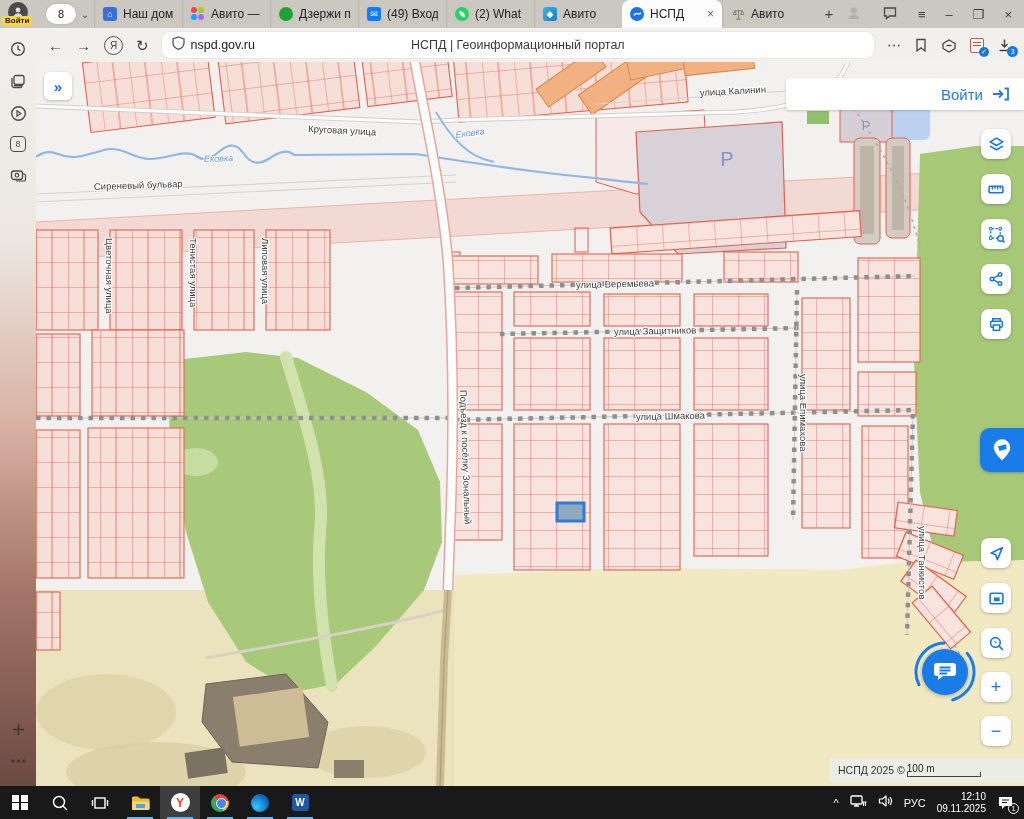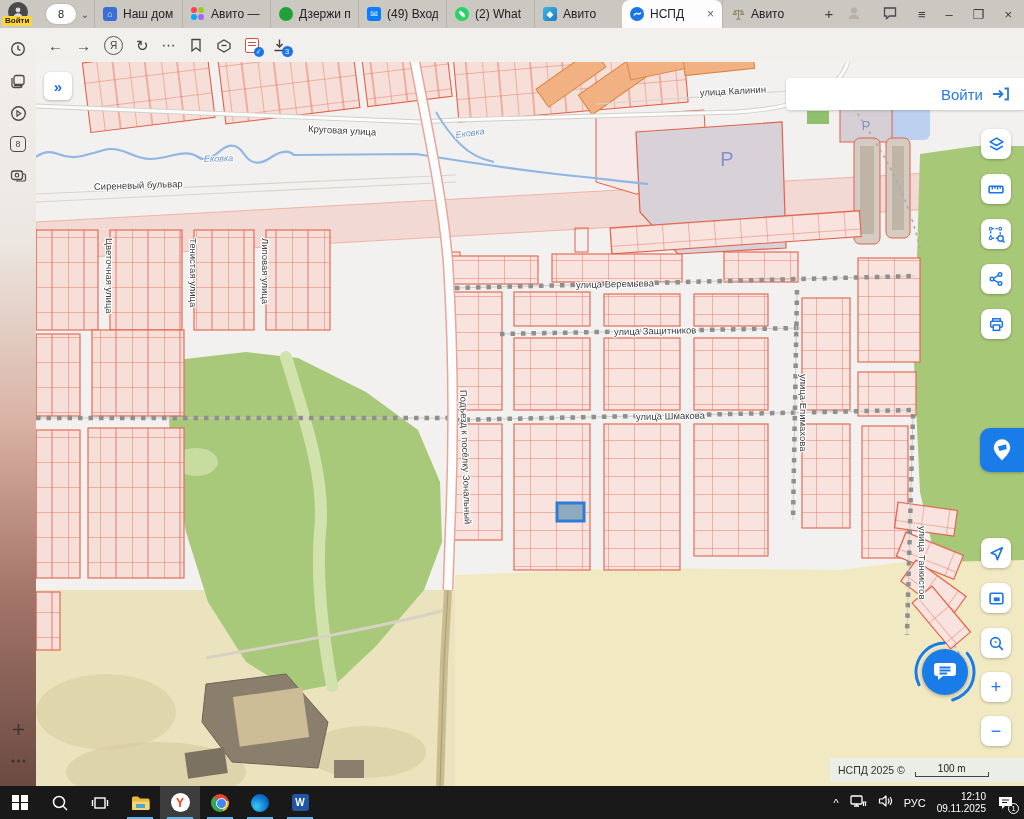--- a/index.html
+++ b/index.html
@@ -62,22 +62,22 @@
 
 
 .ovl{position:absolute;z-index:10}
 .expand-btn{left:8px;top:10px;width:28px;height:28px;background:#fff;border-radius:6px;box-shadow:0 1px 3px rgba(0,0,0,.25);display:flex;align-items:center;justify-content:center;color:#1a6fe8;font-weight:bold;font-size:15px}
 .login-bar{right:0;top:16px;width:238px;height:32px;background:#fff;box-shadow:0 1px 3px rgba(0,0,0,.18);border-radius:4px 0 0 4px;display:flex;align-items:center;justify-content:flex-end;gap:8px;padding-right:14px;color:#2a7ae2;font-size:15px}
 .mbtn{position:absolute;width:30px;height:30px;background:#fff;border-radius:8px;box-shadow:0 1px 3px rgba(0,0,0,.25);display:flex;align-items:center;justify-content:center;z-index:10}
 .draw-tab{position:absolute;right:0;top:366px;width:44px;height:44px;background:#1a7ce8;border-radius:10px 0 0 10px;display:flex;align-items:center;justify-content:center;z-index:10;box-shadow:0 1px 3px rgba(0,0,0,.25)}
 .chat-wrap{position:absolute;left:877px;top:578px;width:64px;height:64px;z-index:11}
 .chat-btn{position:absolute;left:9px;top:9px;width:46px;height:46px;border-radius:50%;background:#1a7ce8;display:flex;align-items:center;justify-content:center;box-shadow:0 1px 4px rgba(0,0,0,.3)}
 .legend-bar{left:12px;top:683px;width:336px;height:34px;background:#fff;border-radius:8px;box-shadow:0 1px 4px rgba(0,0,0,.22);display:flex;align-items:center;justify-content:space-between;padding:0 14px;font-size:15px;color:#1f1f1f}
-.attrib{right:0;bottom:4px;height:20px;width:194px;background:rgba(233,238,236,.85);display:flex;align-items:center;gap:10px;padding:12px 8px;font-size:10.5px;color:#333}
-.scalebar{width:74px;height:14px;position:relative;font-size:10px;color:#222;text-align:center;line-height:11px}
+.attrib{right:0;bottom:4px;height:20px;width:194px;background:rgba(233,238,236,.85);display:flex;align-items:center;gap:2px;padding:12px 8px;font-size:10.5px;color:#333}
+.scalebar{width:74px;height:14px;position:relative;font-size:10px;color:#222;text-align:left;line-height:11px}
 .scalebar .line{position:absolute;bottom:0;left:0;right:0;height:5px;border-left:1.5px solid #444;border-right:1.5px solid #444;border-bottom:1.5px solid #444}
 
 
 .taskbar{position:absolute;left:0;right:0;bottom:0;height:33px;background:#191919;display:flex;align-items:center;z-index:40}
 .tbi{width:40px;height:33px;display:flex;align-items:center;justify-content:center;position:relative}
 .tbi.active{background:#3d3d3d}
 .tbi .uline{position:absolute;bottom:0;left:7px;right:7px;height:2.5px;background:#6cb3e8}
 .win-grid{display:grid;grid-template-columns:7px 7px;grid-template-rows:7px 7px;gap:1.5px}
 .win-grid i{background:#fff}
 .chrome-ic{width:18px;height:18px;border-radius:50%;background:conic-gradient(from -45deg,#ea4335 0 120deg,#fbbc05 120deg 200deg,#34a853 200deg 360deg);position:relative}
@@ -179,20 +179,29 @@
       <span class="wctl">❐</span>
       <span class="wctl">×</span>
     </div>
   </div>
 
   <div class="toolbar">
     <span class="navic">←</span>
     <span class="navic">→</span>
     <span class="ybtn">Я</span>
     <span class="navic">↻</span>
+    <div class="urlpill">
+      <span>
+        <svg width="13" height="14" viewBox="0 0 13 14">
+            <path d="M6.5 1 12 3v4c0 3.2-2.4 5.4-5.5 6.3C3.4 12.4 1 10.2 1 7V3z" fill="none" stroke="#555" stroke-width="1.3"></path>
+          </svg>
+      </span>
+      <span class="urltext">nspd.gov.ru</span>
+      <span class="ptitle">НСПД | Геоинформационный портал</span>
+    </div>
     <span class="toolic">⋯</span>
     <span class="toolic">
       <svg width="14" height="15" viewBox="0 0 14 15">
           <path d="M3 1.5h8V13L7 9.8 3 13z" fill="none" stroke="#444" stroke-width="1.3"></path>
         </svg>
     </span>
     <span class="toolic">
       <svg width="16" height="15" viewBox="0 0 16 15">
           <path d="M2 5.5 8 2l6 3.5v5L8 14l-6-3.5z" fill="none" stroke="#444" stroke-width="1.3"></path>
           <path d="M5.5 7.5h5" stroke="#444" stroke-width="1.3"></path>

